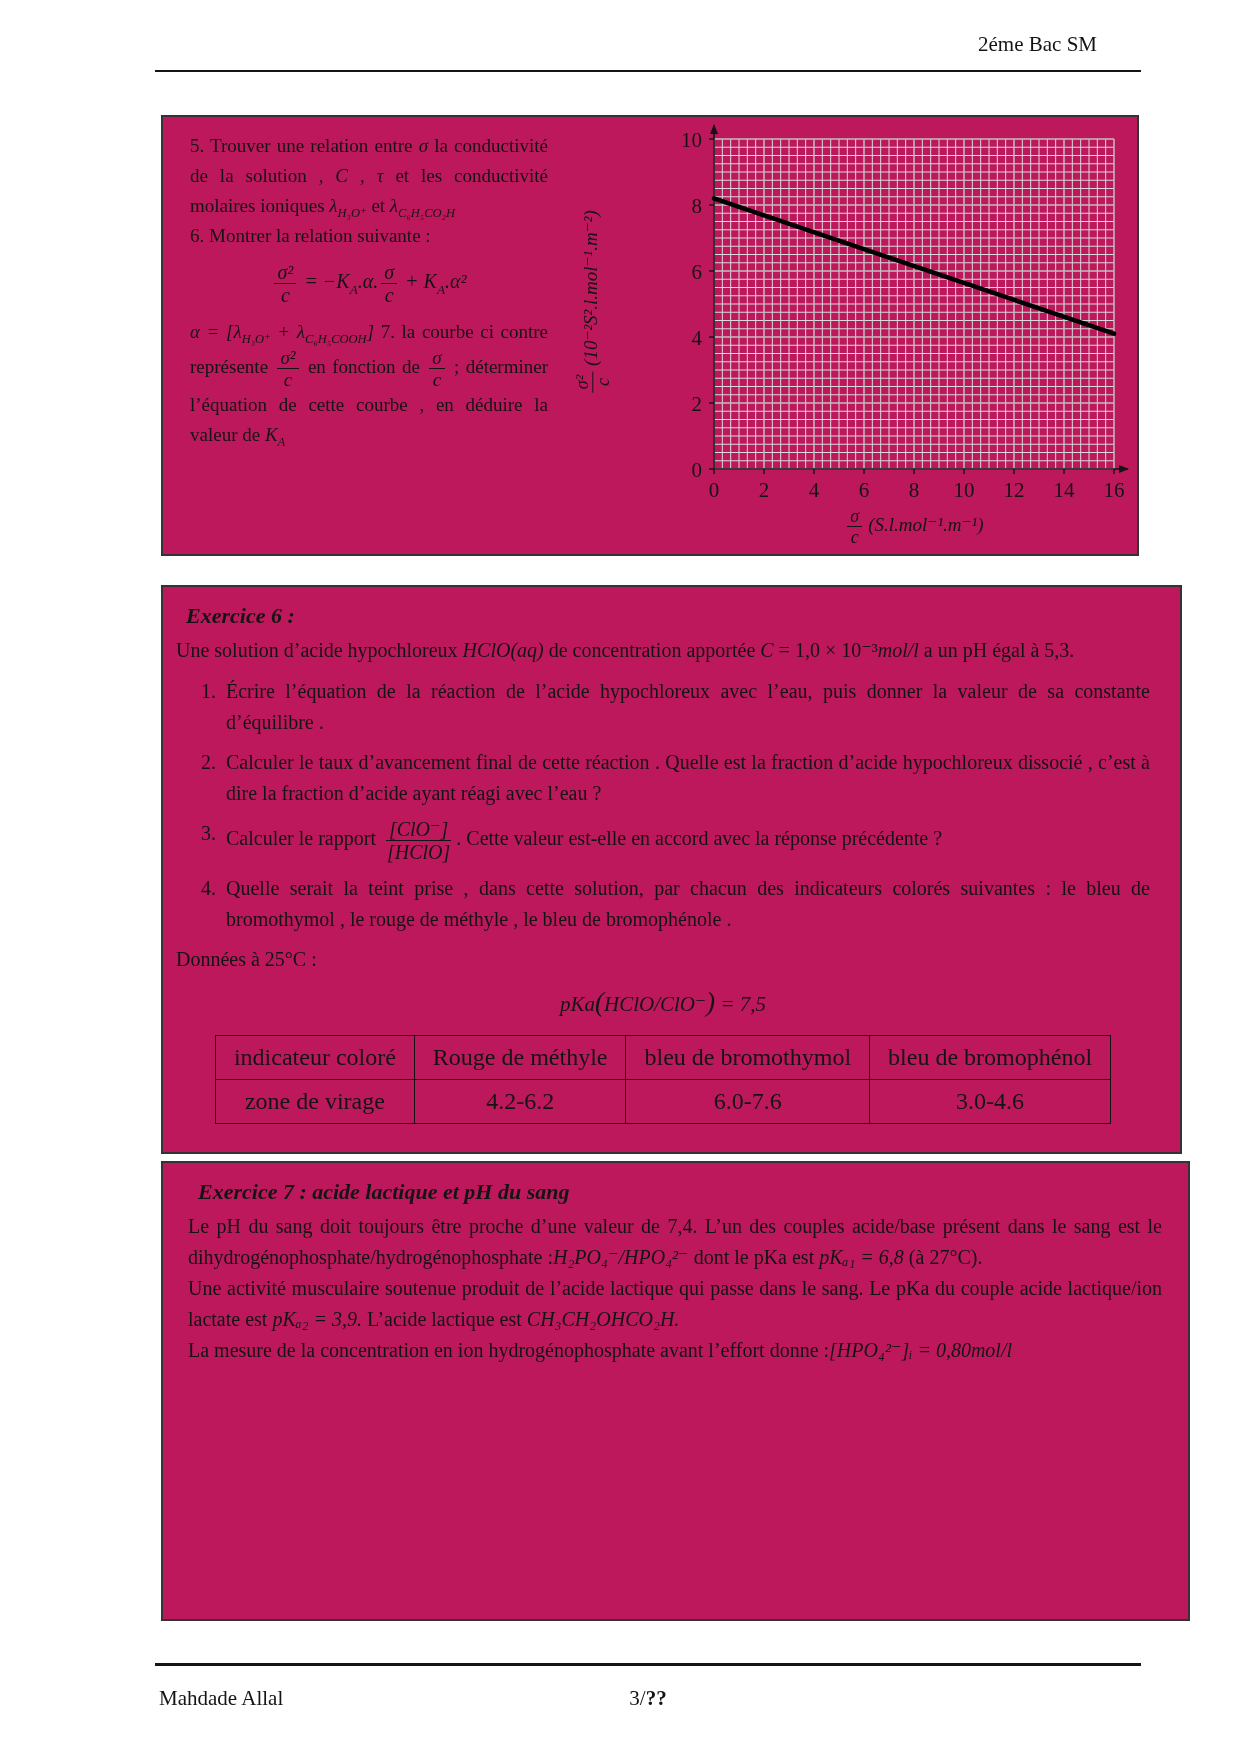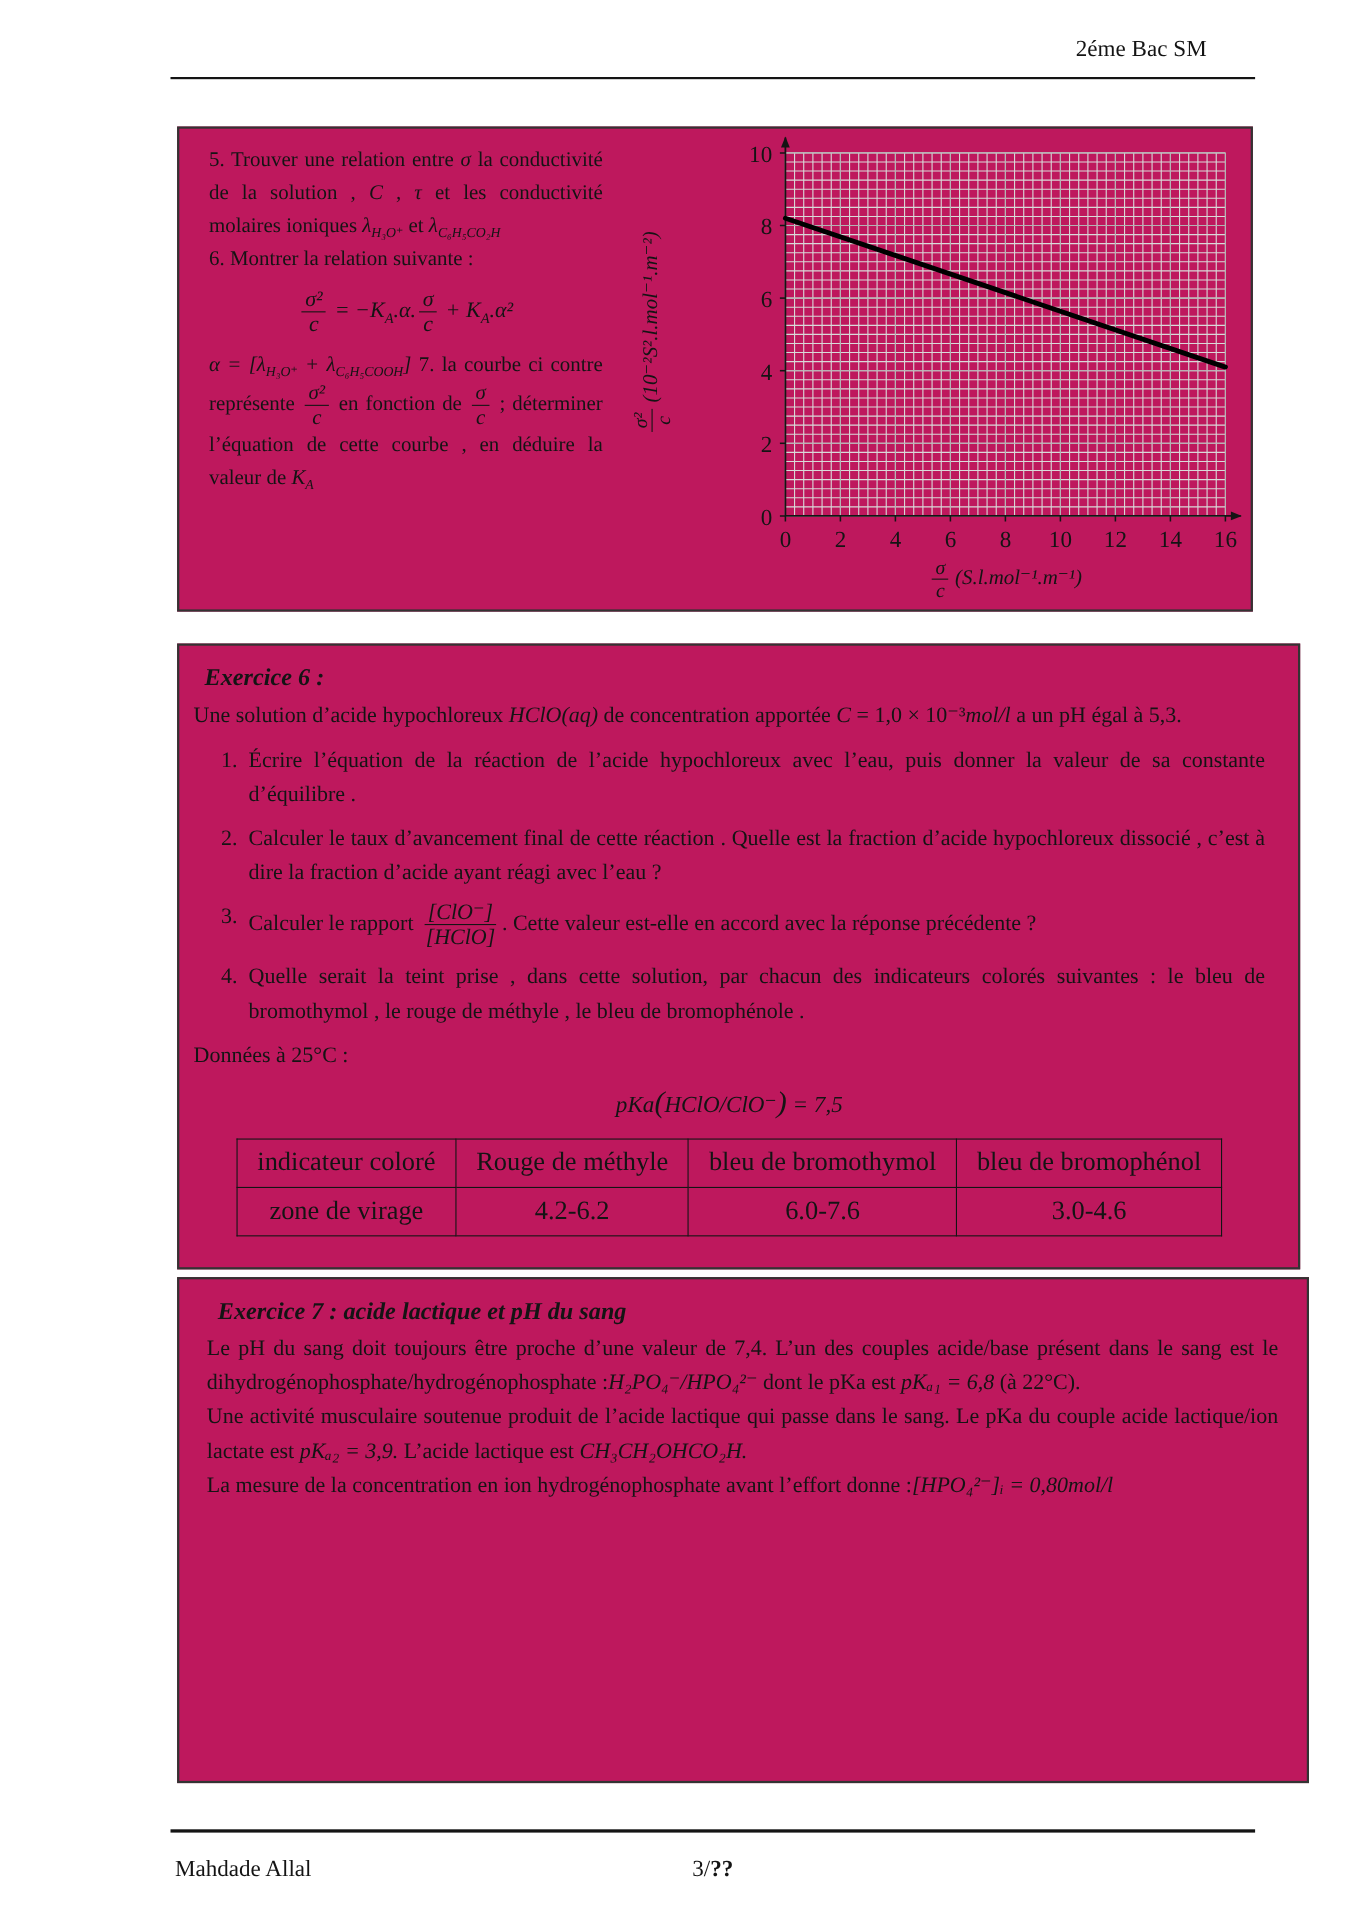--- a/index.html
+++ b/index.html
@@ -289,21 +289,21 @@
           <td>3.0-4.6</td>
         </tr>
       </tbody>
         </table>
     </div>
   </section>
 
   <section class="box" id="box3">
     <div class="ex-title">Exercice 7 : acide lactique et pH du sang</div>
     <div class="ex-body">
-      <p class="para"><span>Le pH du sang doit toujours être proche d’une valeur de 7,4. L’un des couples acide/base présent dans le sang est le dihydrogénophosphate/hydrogénophosphate :</span><span class="mi">H₂PO₄⁻/HPO₄²⁻</span><span> dont le pKa est </span><span class="mi">pKₐ₁ = 6,8</span><span> (à 22°C).</span></p>
+      <p class="para"><span>Le pH du sang doit toujours être proche d’une valeur de 7,4. L’un des couples acide/base présent dans le sang est le dihydrogénophosphate/hydrogénophosphate :</span><span class="mi">H₂PO₄⁻/HPO₄²⁻</span><span> dont le pKa est </span><span class="mi">pKₐ₁ = 6,8</span><span> (à 27°C).</span></p>
       <p class="para"><span>Une activité musculaire soutenue produit de l’acide lactique qui passe dans le sang. Le pKa du couple acide lactique/ion lactate est </span><span class="mi">pKₐ₂ = 3,9.</span><span> L’acide lactique est </span><span class="mi">CH₃CH₂OHCO₂H.</span></p>
       <p class="para"><span>La mesure de la concentration en ion hydrogénophosphate avant l’effort donne :</span><span class="mi">[HPO₄²⁻]ᵢ = 0,80mol/l</span></p>
     </div>
   </section>
 
   <div class="footer-rule"></div>
   <div class="footer-band">
     <span class="footer-author">Mahdade Allal</span>
     <div class="footer-page"><span>3/</span><span class="bold">??</span></div>
   </div>

